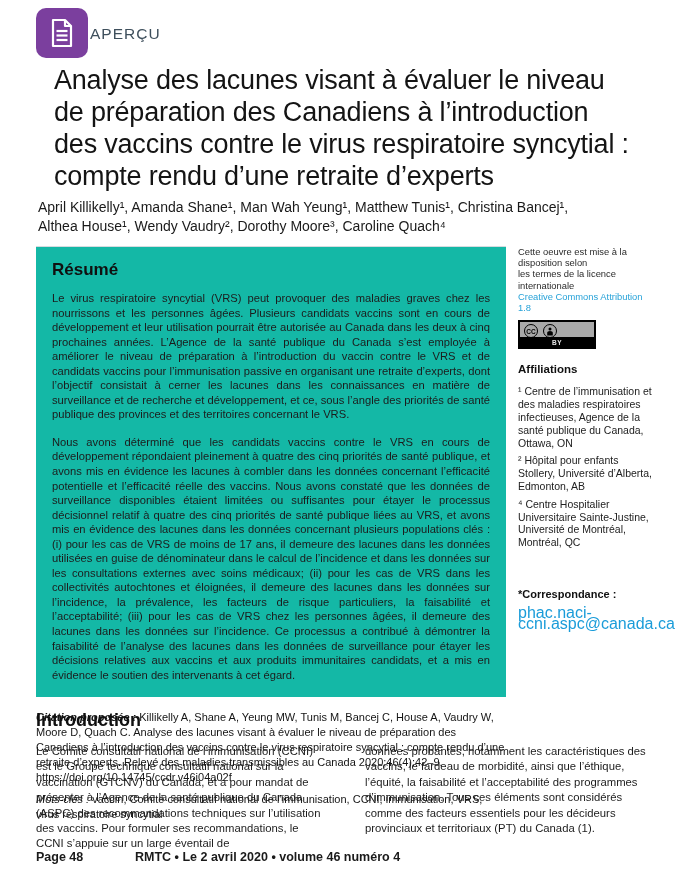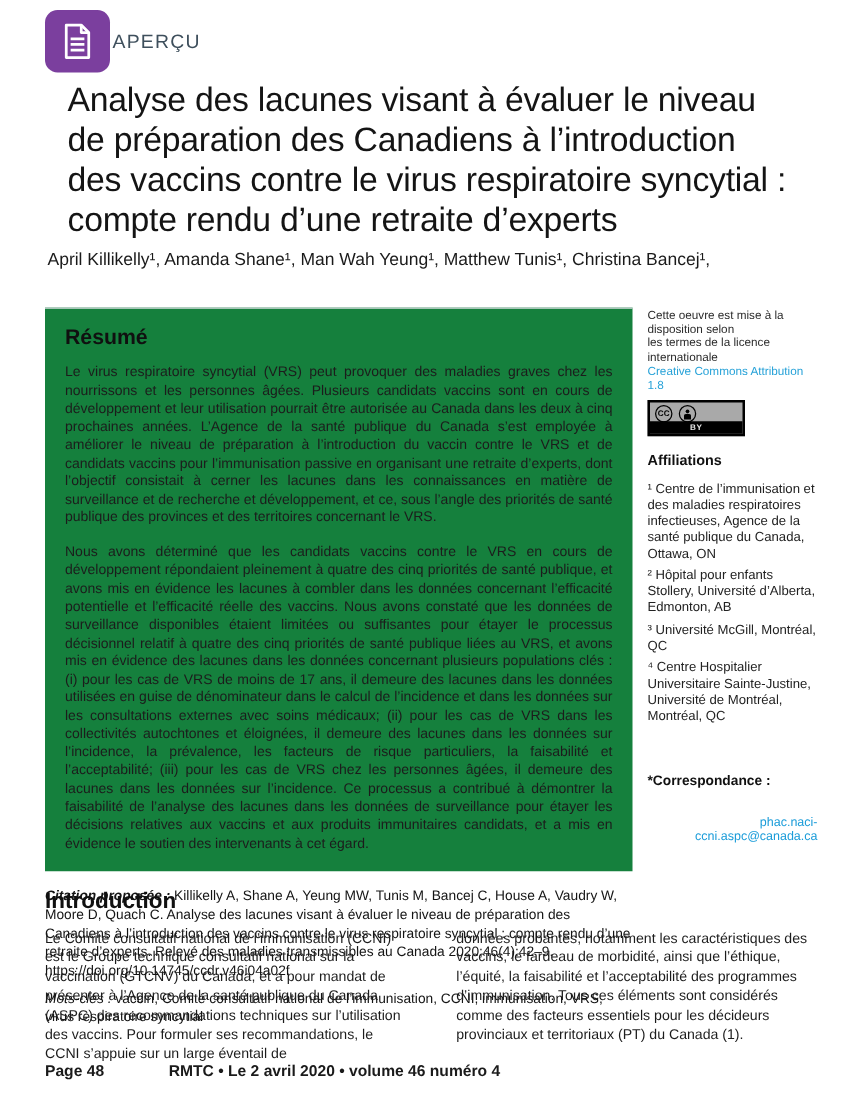--- a/index.html
+++ b/index.html
@@ -37,21 +37,21 @@
   }
 
   
   .main-row {
     position: absolute; left: 36px; top: 246px; width: 618px;
     display: flex; gap: 12px; align-items: flex-start;
   }
   .main-col { width: 470px; flex: 0 0 470px; }
 
   .resume-box {
-    background: #15803d;
+    background: #14b8a6;
     border-top: 1px solid #d6dbdf;
     padding: 13px 16px 15px 16px;
   }
   .resume-box h2 { font-size: 17px; font-weight: 700; color: #101010; margin-bottom: 11px; }
   .resume-box p {
     font-size: 11.2px; line-height: 14.55px; text-align: justify;
     color: #1c1c1c;
   }
   .resume-box p + p { margin-top: 13px; }
 
@@ -85,21 +85,21 @@
   .cc-bar {
     position: absolute; left: 0; right: 0; bottom: 0; height: 10px;
     background: #000; color: #e8e8e8;
     font-size: 6.5px; font-weight: 700; letter-spacing: 0.5px;
     display: flex; align-items: center; justify-content: center;
   }
   .affil-heading { margin-top: 15px; font-size: 11.5px; font-weight: 700; color: #111; }
   .affil-list { margin-top: 10px; }
   .affil-item { font-size: 10.5px; line-height: 12.8px; margin-bottom: 5px; color: #222; }
   .corr-label { margin-top: 40px; font-size: 11px; font-weight: 700; color: #111; }
-  .corr-email { margin-top: 22px; font-size: 10px; color: #1a9cd9; text-decoration: none; display: block; text-align: right; }
+  .corr-email { margin-top: 7px; font-size: 16px; color: #1a9cd9; text-decoration: none; display: block; }
 
   
   .intro {
     position: absolute; left: 36px; top: 710px; width: 622px;
   }
   .intro h2 { font-size: 18px; font-weight: 700; color: #101010; margin-bottom: 13px; }
   .intro-cols { display: flex; gap: 36px; }
   .intro-cols p { flex: 1; font-size: 11.3px; line-height: 15.4px; color: #1c1c1c; }
 
   
@@ -122,20 +122,21 @@
 
 <div class="title">
   <div>Analyse des lacunes visant à évaluer le niveau</div>
   <div>de préparation des Canadiens à l’introduction</div>
   <div>des vaccins contre le virus respiratoire syncytial :</div>
   <div>compte rendu d’une retraite d’experts</div>
 </div>
 
 <div class="authors">
   <div>April Killikelly¹, Amanda Shane¹, Man Wah Yeung¹, Matthew Tunis¹, Christina Bancej¹,</div>
+  <div>Althea House¹, Wendy Vaudry², Dorothy Moore³, Caroline Quach⁴</div>
 </div>
 
 <div class="main-row">
 
   <div class="main-col">
     <div class="resume-box">
       <h2>Résumé</h2>
       <p>Le virus respiratoire syncytial (VRS) peut provoquer des maladies graves chez les nourrissons et les personnes âgées. Plusieurs candidats vaccins sont en cours de développement et leur utilisation pourrait être autorisée au Canada dans les deux à cinq prochaines années. L’Agence de la santé publique du Canada s’est employée à améliorer le niveau de préparation à l’introduction du vaccin contre le VRS et de candidats vaccins pour l’immunisation passive en organisant une retraite d’experts, dont l’objectif consistait à cerner les lacunes dans les connaissances en matière de surveillance et de recherche et développement, et ce, sous l’angle des priorités de santé publique des provinces et des territoires concernant le VRS.</p>
       <p>Nous avons déterminé que les candidats vaccins contre le VRS en cours de développement répondaient pleinement à quatre des cinq priorités de santé publique, et avons mis en évidence les lacunes à combler dans les données concernant l’efficacité potentielle et l’efficacité réelle des vaccins. Nous avons constaté que les données de surveillance disponibles étaient limitées ou suffisantes pour étayer le processus décisionnel relatif à quatre des cinq priorités de santé publique liées au VRS, et avons mis en évidence des lacunes dans les données concernant plusieurs populations clés : (i) pour les cas de VRS de moins de 17 ans, il demeure des lacunes dans les données utilisées en guise de dénominateur dans le calcul de l’incidence et dans les données sur les consultations externes avec soins médicaux; (ii) pour les cas de VRS dans les collectivités autochtones et éloignées, il demeure des lacunes dans les données sur l’incidence, la prévalence, les facteurs de risque particuliers, la faisabilité et l’acceptabilité; (iii) pour les cas de VRS chez les personnes âgées, il demeure des lacunes dans les données sur l’incidence. Ce processus a contribué à démontrer la faisabilité de l’analyse des lacunes dans les données de surveillance pour étayer les décisions relatives aux vaccins et aux produits immunitaires candidats, et a mis en évidence le soutien des intervenants à cet égard.</p>
     </div>
@@ -164,21 +165,20 @@
           </svg>
         </span>
       </span>
       <span class="cc-bar">BY</span>
     </a>
 
     <div class="affil-heading">Affiliations</div>
     <div class="affil-list">
       <div class="affil-item">¹ Centre de l’immunisation et des maladies respiratoires infectieuses, Agence de la santé publique du Canada, Ottawa, ON</div>
       <div class="affil-item">² Hôpital pour enfants Stollery, Université d’Alberta, Edmonton, AB</div>
-      <div class="affil-item">³ Université McGill, Montréal, QC</div>
       <div class="affil-item">⁴ Centre Hospitalier Universitaire Sainte-Justine, Université de Montréal, Montréal, QC</div>
     </div>
 
     <div class="corr-label">*Correspondance :</div>
     <a href="#" class="corr-email">phac.naci-ccni.aspc@canada.ca</a>
   </div>
 </div>
 
 <div class="intro">
   <h2>Introduction</h2>

